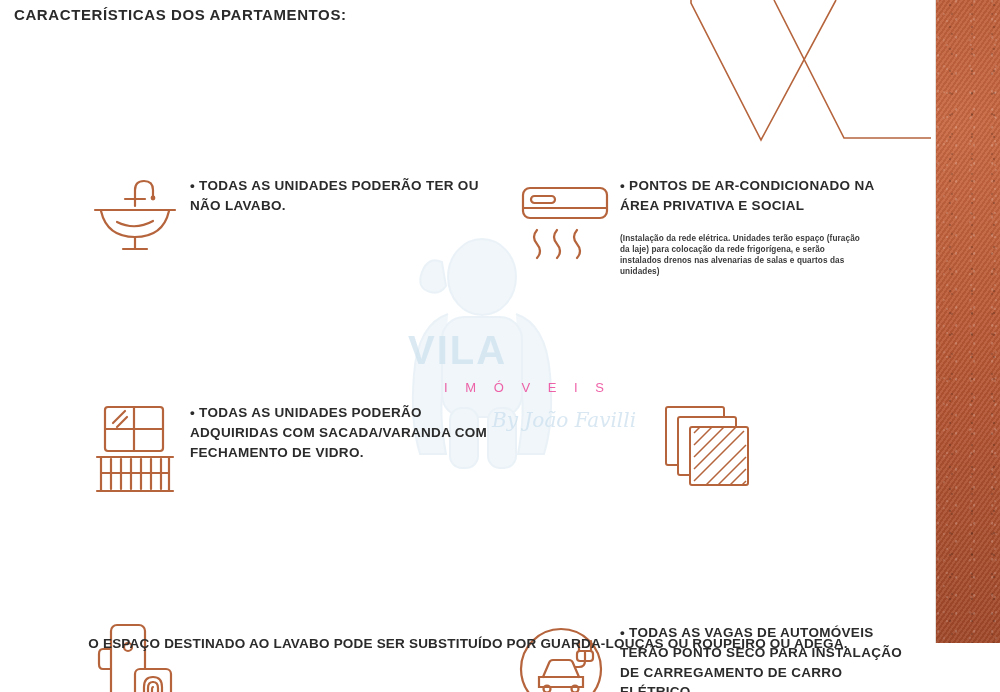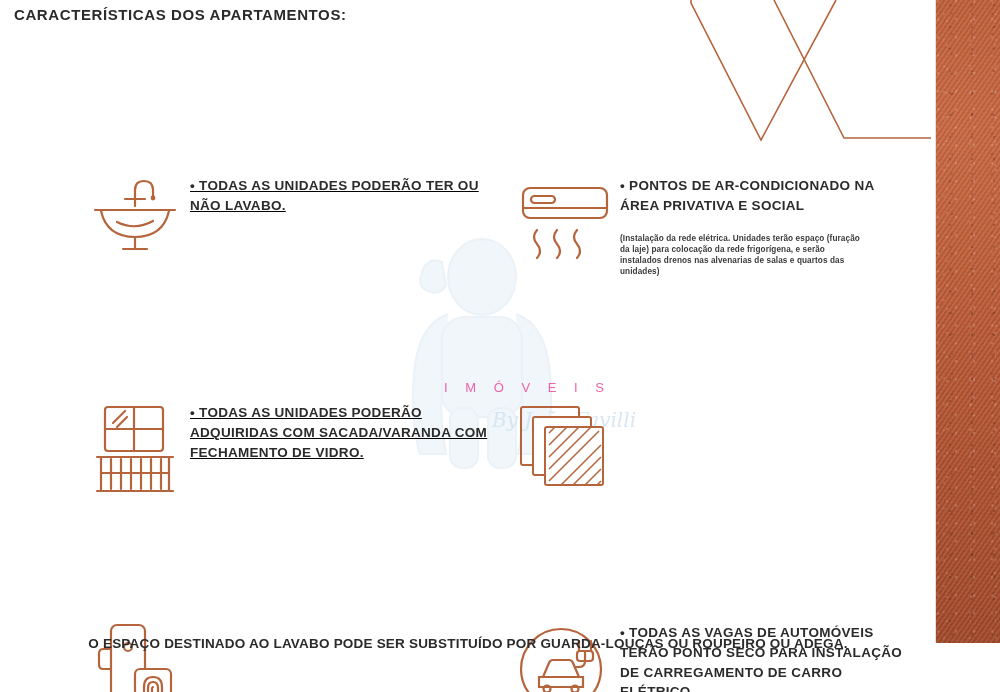--- a/index.html
+++ b/index.html
@@ -60,22 +60,22 @@
   .wm-script{
     position:absolute;left:492px;top:408px;font-size:20px;color:#cfe2ef;opacity:.8;
     font-family:"DejaVu Serif", serif;font-style:italic;
   }
   
   .grid{
     position:absolute;left:80px;top:170px;width:840px;
   }
   .row{display:flex;align-items:flex-start;}
   .cell{display:flex;align-items:flex-start;}
-  .cell.left{width:430px;text-decoration:underline;}
-  .cell.right{width:400px;}
+  .cell.left{width:430px;}
+  .cell.right{width:400px;justify-content:center;}
   .icon-box{width:110px;flex:0 0 110px;display:flex;justify-content:center;padding-top:4px;}
   .txt{padding-top:6px;}
   .ftitle{
     font-size:13.5px;font-weight:bold;color:#2b2b2b;line-height:1.45;
     text-transform:uppercase;letter-spacing:.3px;max-width:300px;
   }
   .fnote{
     margin-top:18px;font-size:8.2px;line-height:1.35;color:#3a3a3a;max-width:248px;
     font-weight:bold;letter-spacing:.1px;
   }
@@ -108,20 +108,21 @@
         <ellipse cx="112" cy="55" rx="34" ry="38"></ellipse>
         <path d="M72 40 q-14 -6 -20 10 q-6 16 8 20 q10 3 16 -6 z"></path>
         <path d="M78 92 q-30 10 -34 60 q-4 48 6 80 l26 0 q-8 -44 -2 -70"></path>
         <path d="M146 92 q30 10 34 60 q4 48 -6 80 l-26 0 q8 -44 2 -70"></path>
         <rect x="72" y="95" width="80" height="100" rx="22"></rect>
         <rect x="80" y="186" width="28" height="60" rx="12"></rect>
         <rect x="118" y="186" width="28" height="60" rx="12"></rect>
       </g>
     </svg>
   </div>
+  <div class="wm-text">VILA</div>
   <div class="wm-sub">I M Ó V E I S</div>
   <div class="wm-script">By João Favilli</div>
 
   <div class="grid">
 
     <div class="row r1">
       <div class="cell left">
         <div class="icon-box">
           <svg width="92" height="78" viewBox="0 0 92 78">
             <g fill="none" stroke="#b5643c" stroke-width="2.2" stroke-linecap="round">

